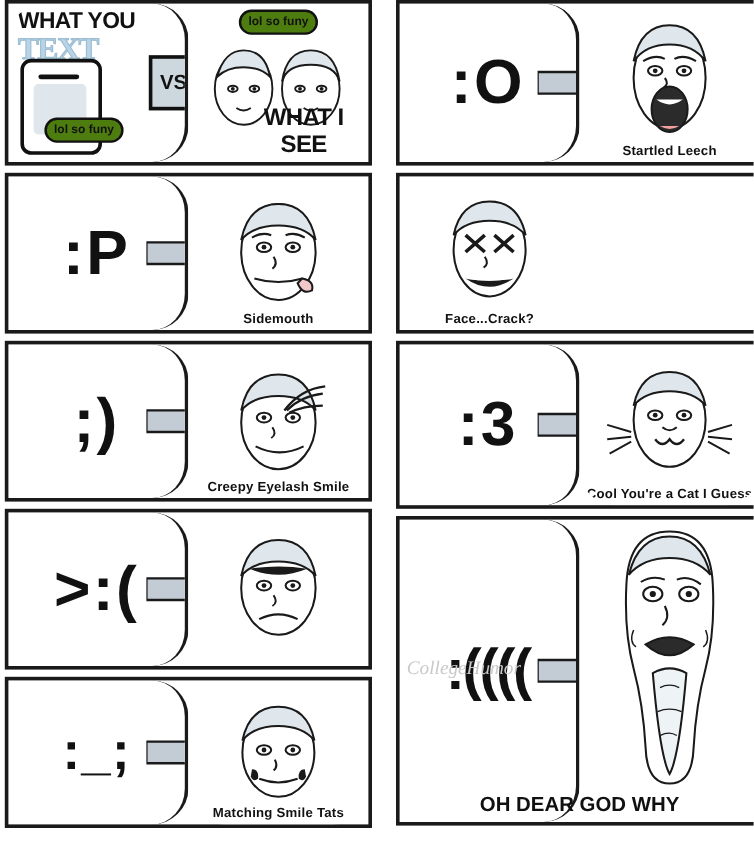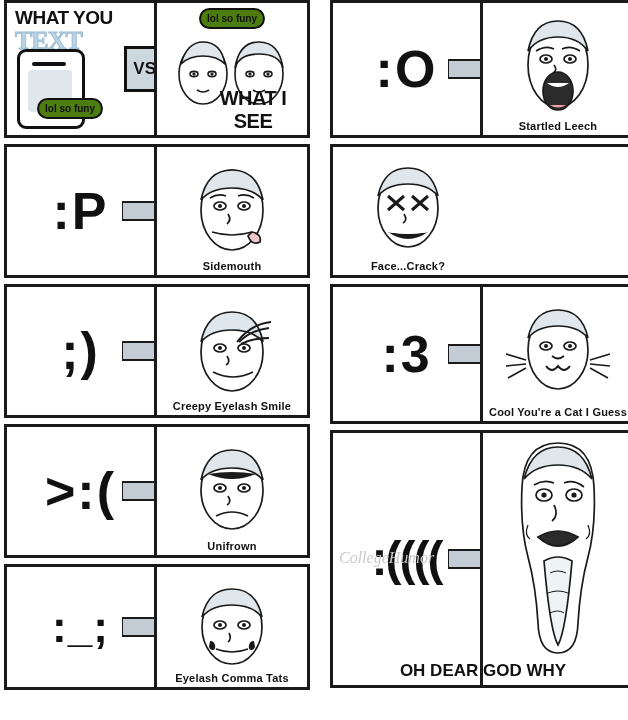--- a/index.html
+++ b/index.html
@@ -3,21 +3,21 @@
 <meta charset="utf-8">
 <style>
   html,body{margin:0;padding:0;background:#ffffff;}
   body{width:628px;height:720px;font-family:"Liberation Sans",sans-serif;overflow:hidden;}
   .sheet{position:relative;width:628px;height:720px;background:#fff;}
   .col{position:absolute;top:0;width:306px;height:720px;}
   .col-left{left:4px;}
   .col-right{left:330px;}
 
   .panel{position:relative;box-sizing:border-box;border:3px solid #1a1a1a;background:#fff;margin-bottom:6px;display:flex;}
-  .half{position:relative;box-sizing:border-box;flex:0 0 50%;display:flex;align-items:center;justify-content:center;overflow:hidden;}
+  .half{position:relative;box-sizing:border-box;flex:0 0 50%;display:flex;align-items:center;justify-content:center;overflow:hidden;border-radius:30px;}
   .half.left{border-right:3px solid #1a1a1a;}
 
   
   .emote{font-family:"Liberation Sans",sans-serif;font-weight:bold;color:#111;line-height:1;letter-spacing:2px;}
   .e-big{font-size:52px;}
   .e-xd{font-size:46px;letter-spacing:0px;}
   .e-wave{font-size:48px;letter-spacing:-2px;}
   .e-comma{font-size:44px;letter-spacing:1px;}
 
   
@@ -170,21 +170,20 @@
               <path d="M28 42 q24 10 48 0 q-24 -4 -48 0z" fill="#1a1a1a" stroke="none"></path>
               <ellipse cx="40" cy="56" rx="6" ry="4"></ellipse>
                 <ellipse cx="64" cy="56" rx="6" ry="4"></ellipse>
               <circle cx="40" cy="56" r="2" fill="#1a1a1a" stroke="none"></circle>
               <circle cx="64" cy="56" r="2" fill="#1a1a1a" stroke="none"></circle>
               <path d="M48 64 q4 6 -1 9" fill="none"></path>
               <path d="M36 84 q16 -8 32 0" fill="none"></path>
             </g>
           </svg>
         </div>
-        <div class="cap">Unifrown</div>
       </div>
     </div>
 
     <div class="panel" style="height:126px;">
       <div class="half left">
         <span class="emote e-comma">:_;</span>
         <div class="arrow" style="right:-26px;">
           <svg width="58" height="40" viewBox="0 0 58 40">
               <polygon points="0,11 36,11 36,0 58,20 36,40 36,29 0,29" fill="#c3ccd4" stroke="#1a1a1a" stroke-width="2"></polygon>
             </svg>
@@ -200,21 +199,21 @@
                 <ellipse cx="62" cy="52" rx="6" ry="4"></ellipse>
               <circle cx="38" cy="52" r="2" fill="#1a1a1a" stroke="none"></circle>
               <circle cx="62" cy="52" r="2" fill="#1a1a1a" stroke="none"></circle>
               <path d="M47 60 q3 6 -1 9" fill="none"></path>
               <path d="M34 76 q16 6 32 0" fill="none"></path>
               <path d="M28 68 q6 0 5 8 q-4 3 -6 -2z" fill="#1a1a1a" stroke="none"></path>
               <path d="M72 68 q-6 0 -5 8 q4 3 6 -2z" fill="#1a1a1a" stroke="none"></path>
             </g>
           </svg>
         </div>
-        <div class="cap">Eyelash Comma Tats</div>
+        <div class="cap">Matching Smile Tats</div>
       </div>
     </div>
 
   </div>
 
   <div class="col col-right">
 
     <div class="panel" style="height:138px;">
       <div class="half left">
         <span class="emote e-big">:O</span>

